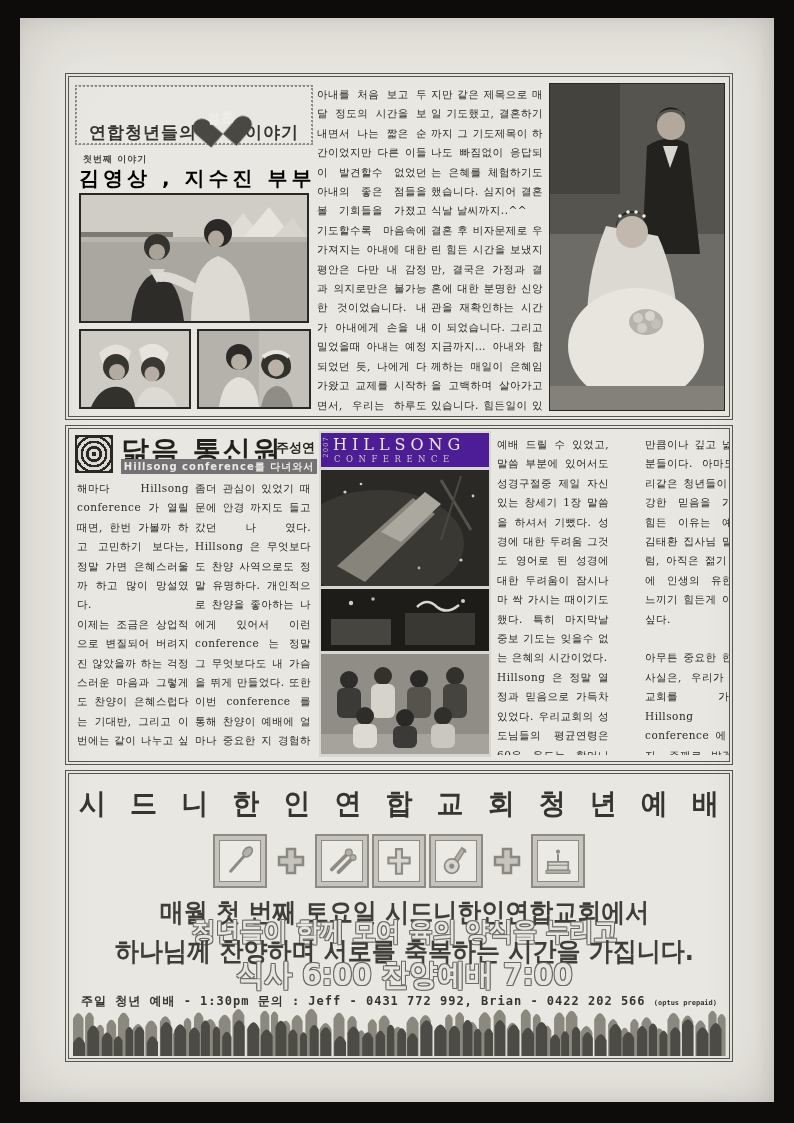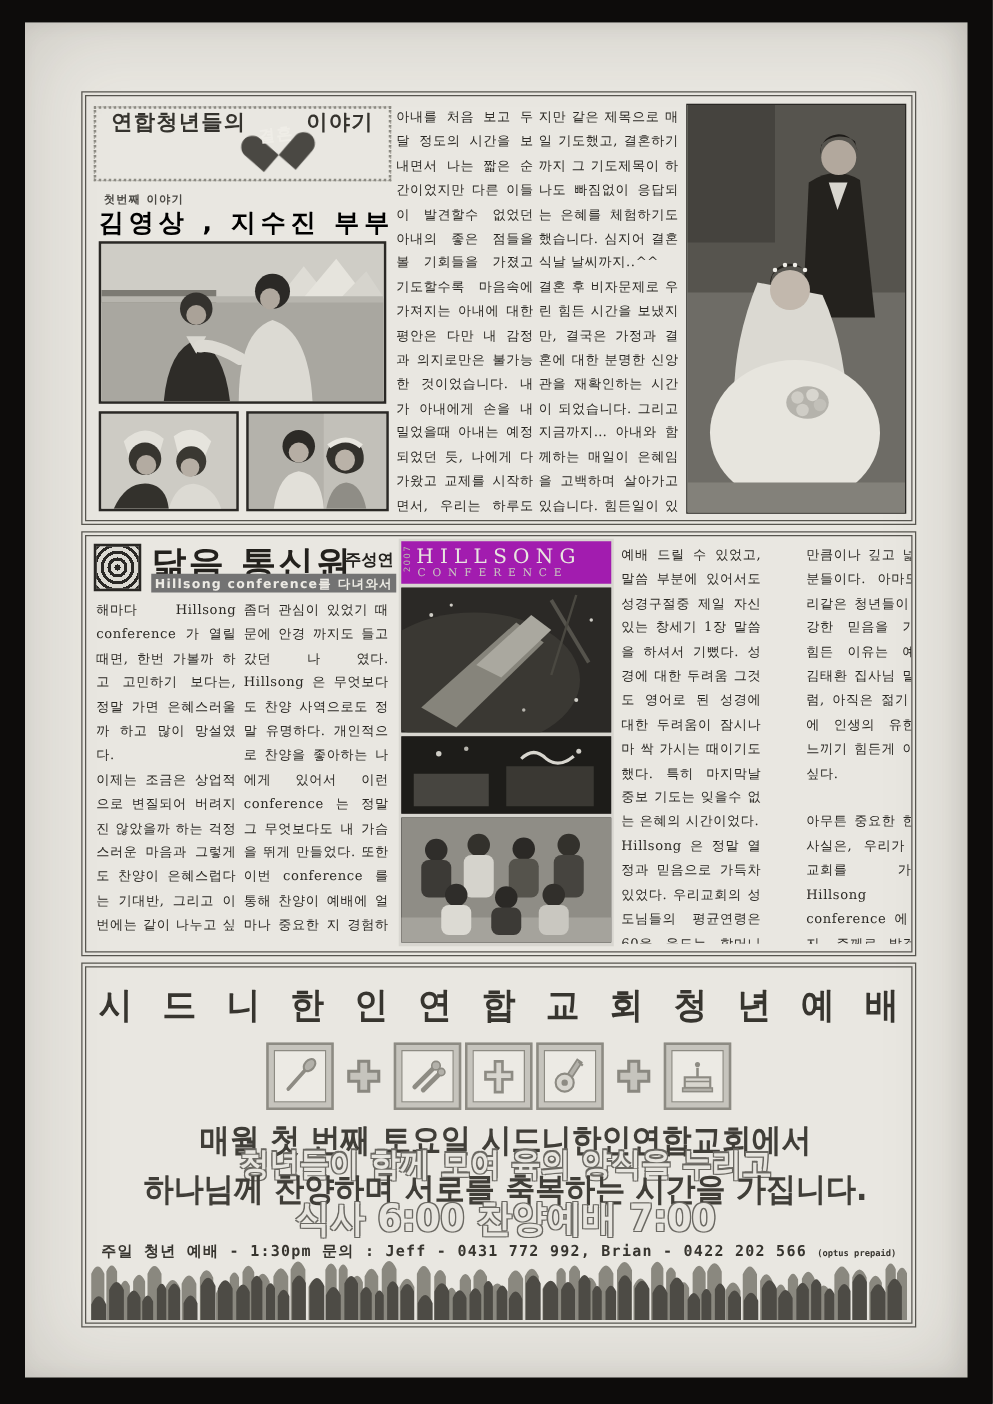--- a/index.html
+++ b/index.html
@@ -7,21 +7,21 @@
   .scan{position:relative;width:794px;height:1123px;background:#0d0c0b;overflow:hidden;
         font-family:"DejaVu Sans",sans-serif;}
   .paper{position:absolute;left:20px;top:18px;width:754px;height:1084px;background:#e9e7e1;
          box-shadow:inset 0 0 70px rgba(60,55,45,.18), inset -6px 0 18px rgba(0,0,0,.08);}
   .dbox{position:absolute;border:1px solid #57554f;padding:2px;}
   .dbox-inner{position:relative;border:1px solid #57554f;width:100%;height:100%;overflow:hidden;}
 
   
   .banner{position:absolute;left:6px;top:8px;width:238px;height:60px;
           outline:2px dotted #8d8b83;outline-offset:-2px;border:1px dotted #a5a39b;
-          display:flex;align-items:flex-start;justify-content:center;gap:2px;
+          display:flex;align-items:flex-end;justify-content:center;gap:2px;
           color:#35332e;font-weight:bold;font-size:17px;letter-spacing:1px;}
   .heart-wrap{position:relative;width:44px;height:48px;flex:0 0 auto;}
   .heart-shape{position:absolute;left:5px;top:9px;width:36px;height:30px;transform:rotate(-4deg);filter:blur(.4px);}
   .heart-shape::before,.heart-shape::after{content:"";position:absolute;top:0;width:18px;height:29px;
           border-radius:18px 18px 0 0;background:#4a4843;}
   .heart-shape::before{left:18px;transform:rotate(45deg);transform-origin:0 100%;}
   .heart-shape::after{left:0;transform:rotate(-45deg);transform-origin:100% 100%;}
   .heart-word{position:absolute;left:0;top:13px;width:44px;text-align:center;color:#efede7;
           font-weight:bold;font-size:13px;transform:rotate(-6deg);}
   .story-label{position:absolute;left:14px;top:76px;font-size:9px;font-weight:bold;color:#4a4843;letter-spacing:1px;}
@@ -31,21 +31,21 @@
         color:#2b2924;text-align:justify;letter-spacing:.5px;white-space:pre-line;overflow:hidden;}
 
   
   .target-icon{position:absolute;left:6px;top:6px;width:38px;height:38px;border:2px solid #2a2825;
         background:repeating-radial-gradient(circle at 50% 50%, #2a2825 0 2.5px, #dcdad3 2.5px 5.5px);}
   .sec-title{position:absolute;left:52px;top:3px;font-size:28px;font-weight:bold;color:#23211d;letter-spacing:2px;}
   .byline{position:absolute;left:150px;top:10px;width:96px;text-align:right;font-size:13px;font-weight:bold;color:#23211d;}
   .black-bar{position:absolute;left:52px;top:30px;width:196px;height:15px;background:#737373;color:#eceae4;
         font-size:10px;font-weight:bold;letter-spacing:1px;display:flex;align-items:center;justify-content:center;}
   .montage{position:absolute;left:250px;top:2px;width:172px;height:326px;background:#d8d6d0;padding:2px;}
-  .montage-header{position:relative;height:34px;background:#a21caf;color:#e8e6df;}
+  .montage-header{position:relative;height:34px;background:#4c1d95;color:#e8e6df;}
   .montage-year{position:absolute;left:1px;top:3px;font-size:7px;letter-spacing:1px;color:#b5b3ac;
         writing-mode:vertical-rl;transform:rotate(180deg);}
   .montage-l1{position:absolute;left:12px;top:2px;font-family:"DejaVu Serif",serif;font-size:16px;letter-spacing:5px;}
   .montage-l2{position:absolute;left:13px;top:21px;font-family:"DejaVu Serif",serif;font-size:8.5px;letter-spacing:5.5px;color:#c9c7c0;}
   .mphoto{position:relative;width:100%;margin-top:3px;overflow:hidden;background:#2a2825;}
 
   
   .spread{position:absolute;left:10px;right:10px;top:12px;display:flex;justify-content:space-between;
         font-size:27px;font-weight:bold;color:#37352f;transform:scaleY(1.05);}
   .icon-row{position:absolute;left:0;right:0;top:60px;display:flex;justify-content:center;align-items:center;gap:9px;}

